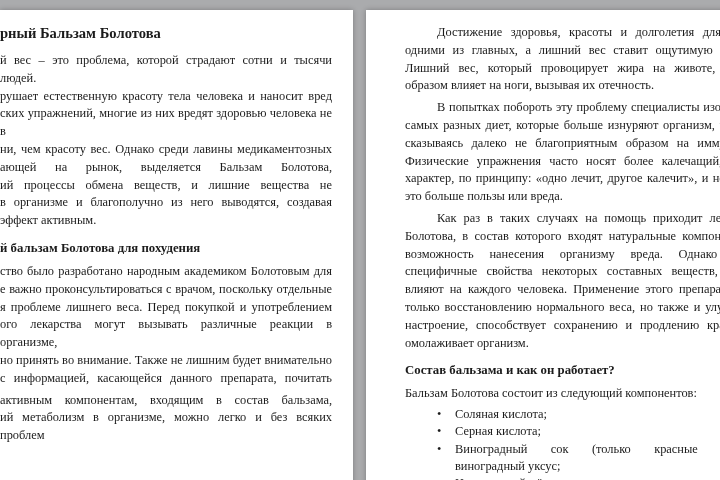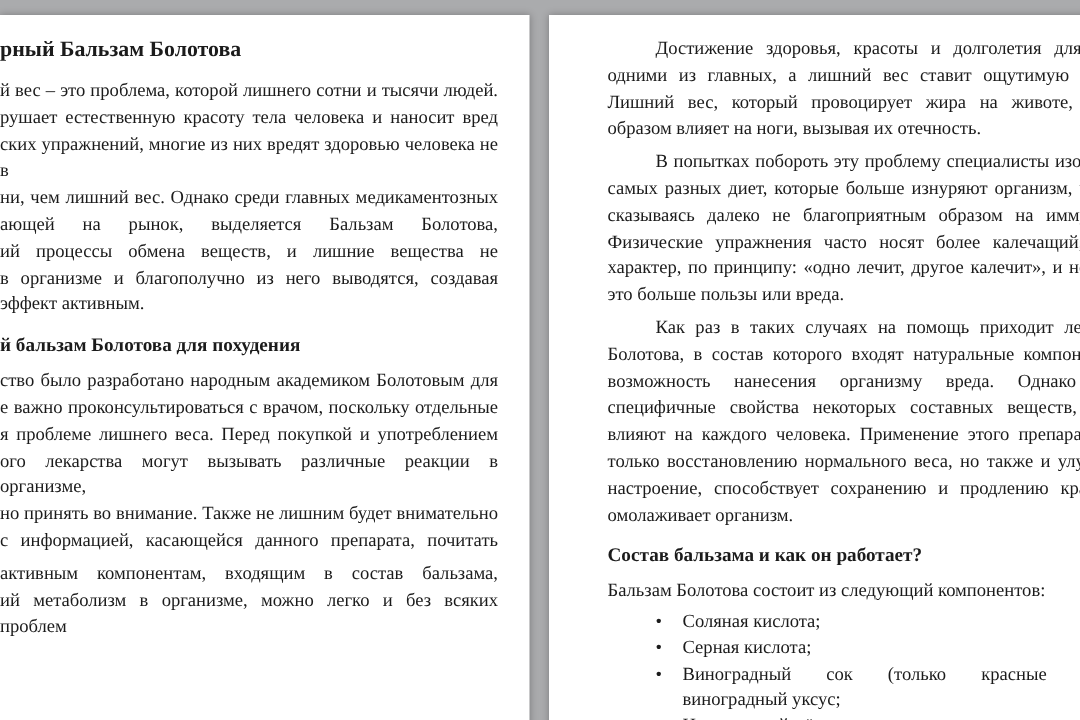--- a/index.html
+++ b/index.html
@@ -31,24 +31,24 @@
   .bullet-row .ln { line-height:17.2px; }
 </style>
 </head>
 <body>
 
 <div class="viewport">
 
   <div class="page page-left">
     <h1 class="doc-title">рный Бальзам Болотова</h1>
     <div class="para">
-        <div class="ln j">й вес – это проблема, которой лишнего сотни и тысячи людей.</div>
+        <div class="ln j">й вес – это проблема, которой страдают сотни и тысячи людей.</div>
         <div class="ln j">рушает естественную красоту тела человека и наносит вред</div>
         <div class="ln j">ских упражнений, многие из них вредят здоровью человека не в</div>
-        <div class="ln j">ни, чем лишний вес. Однако среди главных медикаментозных</div>
+        <div class="ln j">ни, чем красоту вес. Однако среди лавины медикаментозных</div>
         <div class="ln j">ающей на рынок, выделяется Бальзам Болотова,</div>
         <div class="ln j">ий процессы обмена веществ, и лишние вещества не</div>
         <div class="ln j">в организме и благополучно из него выводятся, создавая</div>
         <div class="ln">эффект активным.</div>
       </div>
     <h2 class="doc-heading">й бальзам Болотова для похудения</h2>
     <div class="para">
         <div class="ln j">ство было разработано народным академиком Болотовым для</div>
         <div class="ln j">е важно проконсультироваться с врачом, поскольку отдельные</div>
         <div class="ln j">я проблеме лишнего веса. Перед покупкой и употреблением</div>

